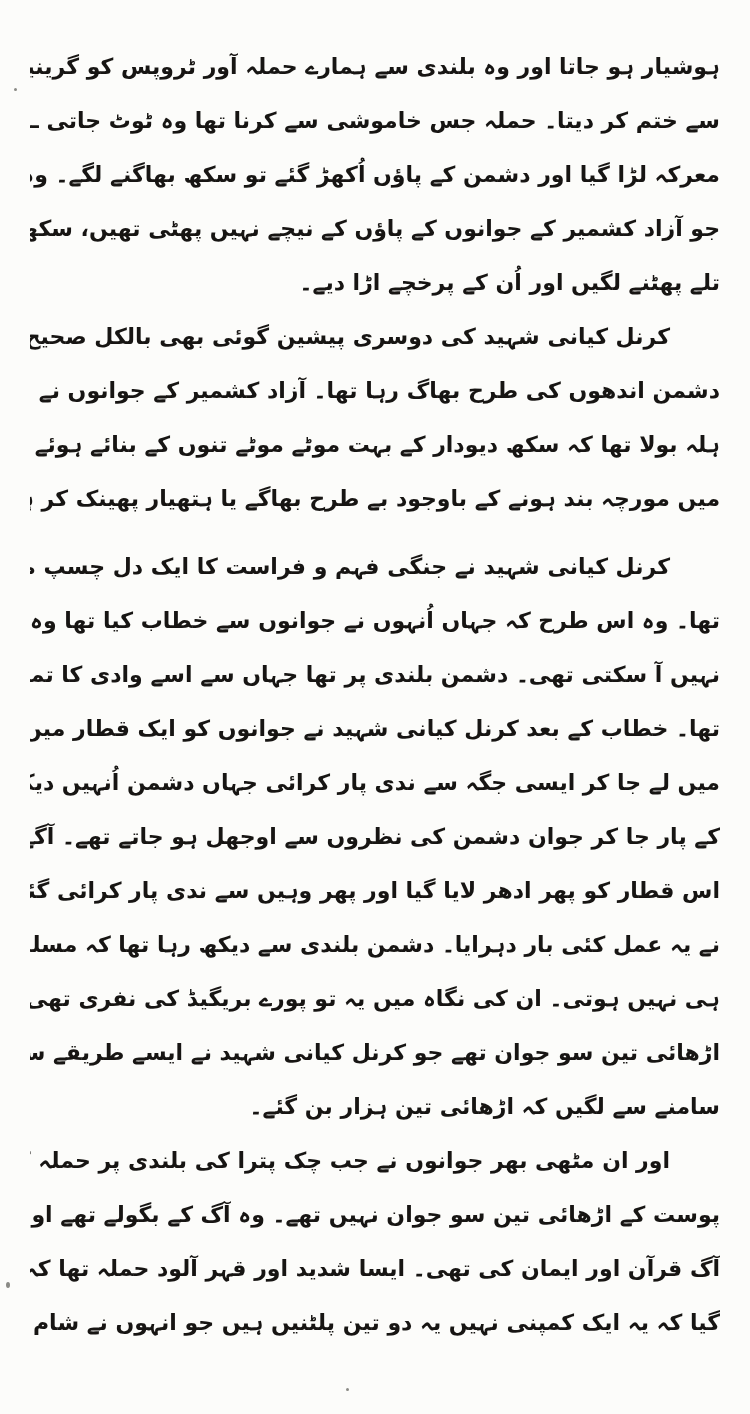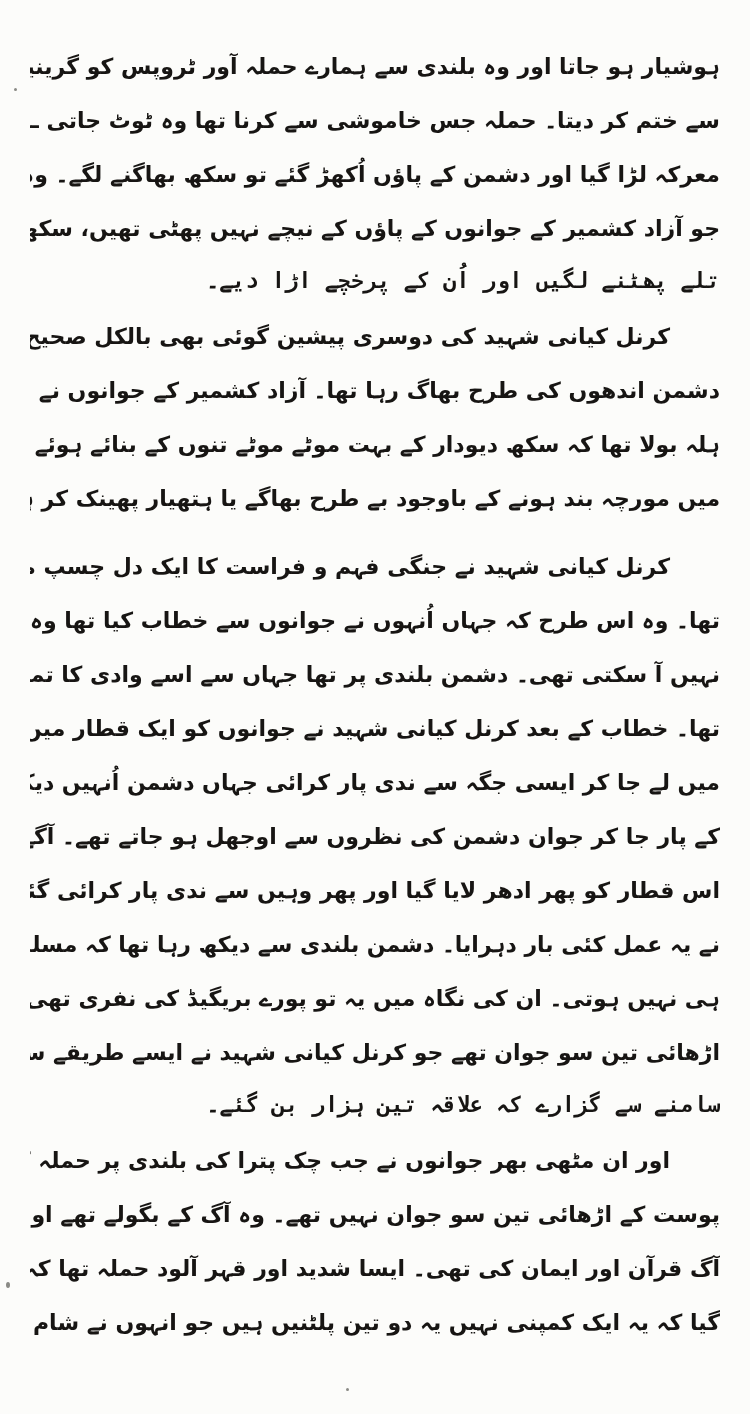--- a/index.html
+++ b/index.html
@@ -34,21 +34,20 @@
     text-align: justify;
     text-align-last: justify;
     letter-spacing: 0.2px;
   }
   .line.first {
     padding-right: 50px;
     text-align-last: right;
   }
   .line.short {
     text-align-last: right;
-    font-family: Liberation Mono, monospace;
   }
   .speckle {
     position: absolute;
     background: #8a8a85;
     border-radius: 50%;
   }
   .speckle.s1 { left: 6px;  top: 1282px; width: 4px; height: 6px; }
   .speckle.s2 { left: 14px; top: 88px;   width: 3px; height: 3px; }
   .speckle.s3 { left: 346px; top: 1388px; width: 3px; height: 3px; }
 </style>
@@ -76,21 +75,21 @@
     <div class="line first">کرنل کیانی شہید نے جنگی فہم و فراست کا ایک دل چسپ مظاہرہ بھی کیا</div>
     <div class="line">تھا۔ وہ اس طرح کہ جہاں اُنہوں نے جوانوں سے خطاب کیا تھا وہ جگہ دشمن کو نظر</div>
     <div class="line">نہیں آ سکتی تھی۔ دشمن بلندی پر تھا جہاں سے اسے وادی کا تمام علاقہ نظر آتا</div>
     <div class="line">تھا۔ خطاب کے بعد کرنل کیانی شہید نے جوانوں کو ایک قطار میں کھلے علاقے</div>
     <div class="line">میں لے جا کر ایسی جگہ سے ندی پار کرائی جہاں دشمن اُنہیں دیکھ سکتا تھا۔ ندی</div>
     <div class="line">کے پار جا کر جوان دشمن کی نظروں سے اوجھل ہو جاتے تھے۔ آگے لے جا کر</div>
     <div class="line">اس قطار کو پھر ادھر لایا گیا اور پھر وہیں سے ندی پار کرائی گئی۔ اس طرح انہوں</div>
     <div class="line">نے یہ عمل کئی بار دہرایا۔ دشمن بلندی سے دیکھ رہا تھا کہ مسلمانوں کی نفری ختم</div>
     <div class="line">ہی نہیں ہوتی۔ ان کی نگاہ میں یہ تو پورے بریگیڈ کی نفری تھی مگر یہ بمشکل</div>
     <div class="line">اڑھائی تین سو جوان تھے جو کرنل کیانی شہید نے ایسے طریقے سے دشمن کے</div>
-    <div class="line short">سامنے سے گزارے کہ علاقہ تین ہزار بن گئے۔</div>
+    <div class="line short">سامنے سے لگیں کہ اڑھائی تین ہزار بن گئے۔</div>
   </div>
 
   <div class="para">
     <div class="line first">اور ان مٹھی بھر جوانوں نے جب چک پترا کی بلندی پر حملہ کیا تو وہ گوشت</div>
     <div class="line">پوست کے اڑھائی تین سو جوان نہیں تھے۔ وہ آگ کے بگولے تھے اور یہ</div>
     <div class="line">آگ قرآن اور ایمان کی تھی۔ ایسا شدید اور قہر آلود حملہ تھا کہ دشمن کو یقین ہو</div>
     <div class="line">گیا کہ یہ ایک کمپنی نہیں یہ دو تین پلٹنیں ہیں جو انہوں نے شام کے وقت ندی</div>
   </div>
 
   <div class="speckle s1"></div>

